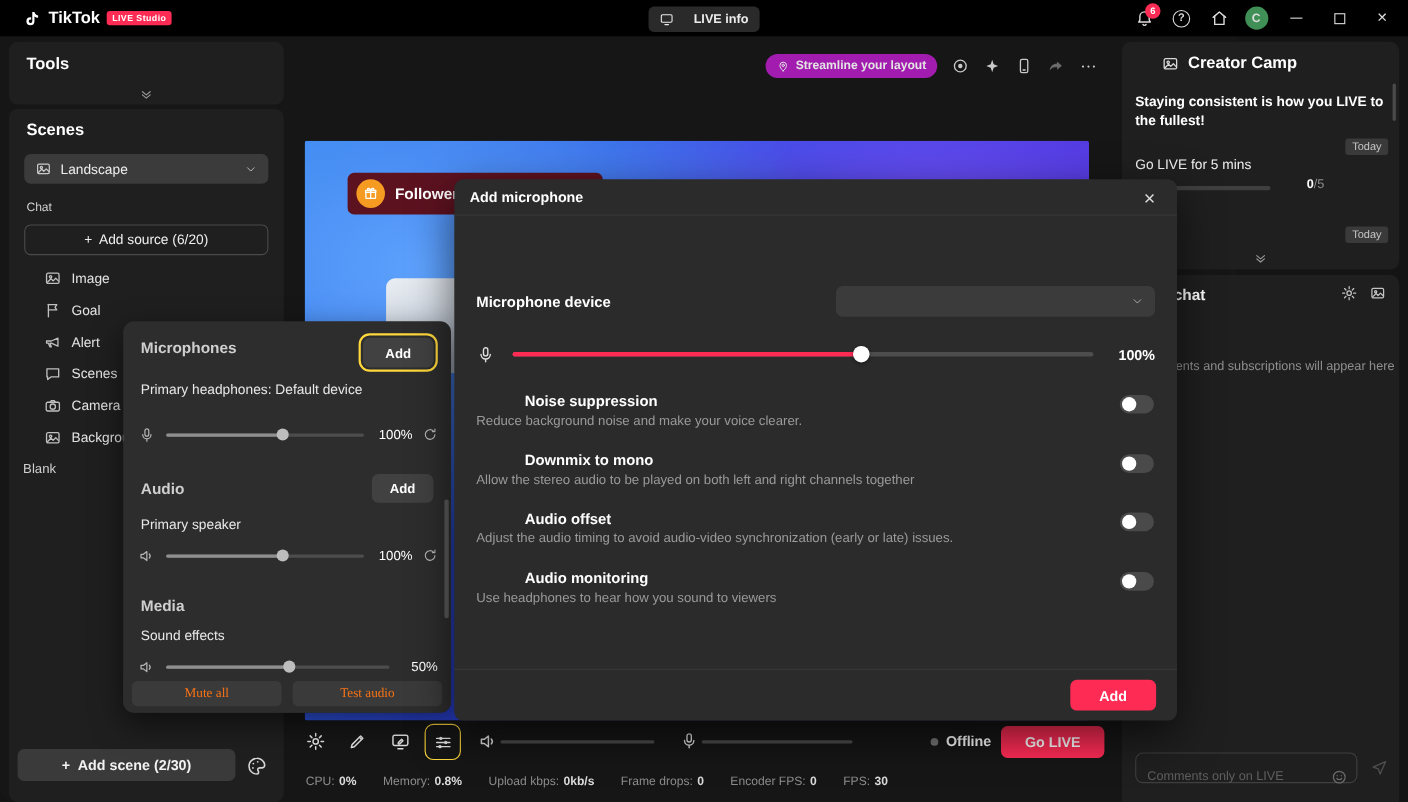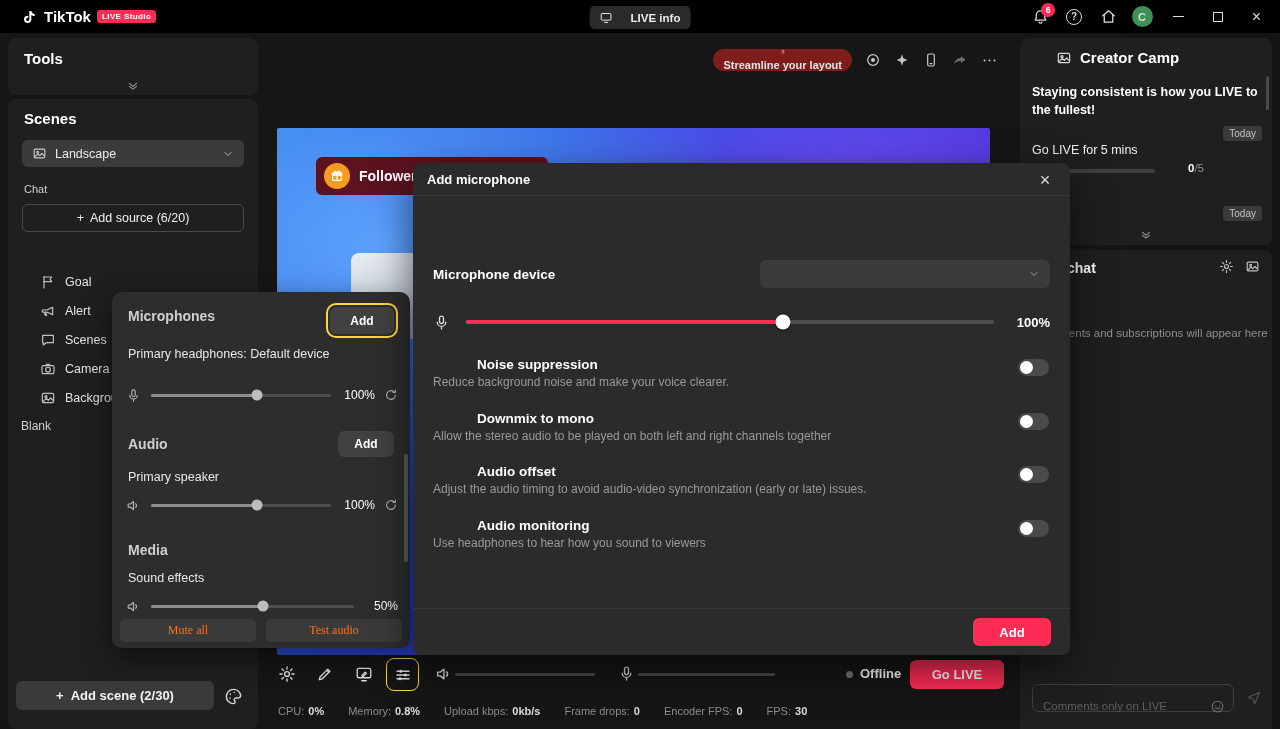--- a/index.html
+++ b/index.html
@@ -58,22 +58,22 @@
   .scene-item-label { position:absolute; left:13px; top:320px; font-size:12px; color:#cfcfcf; }
   .add-scene-btn { position:absolute; left:8px; top:582px; width:198px; height:29px;
     background:#3a3a3a; border-radius:6px; display:flex; align-items:center; justify-content:center;
     gap:7px; font-size:13px; font-weight:700; color:#f2f2f2; cursor:pointer; }
   .theme-btn { position:absolute; left:212px; top:584px; width:26px; height:26px; color:#d5d5d5;
     display:flex; align-items:center; justify-content:center; cursor:pointer; }
 
   
   .canvas { position:absolute; left:266px; top:38px; width:748px; height:617px; }
   .canvas-toolbar { position:absolute; right:16px; top:11px; display:flex; align-items:center; gap:13px; }
-  .streamline { height:22px; background:#7f1d1d; border-radius:12px; display:flex; align-items:center;
-    gap:5px; padding:0 10px; font-size:11px; font-weight:700; color:#e4e4e4; cursor:pointer;flex-direction:column; }
+  .streamline { height:22px; background:#a21caf; border-radius:12px; display:flex; align-items:center;
+    gap:5px; padding:0 10px; font-size:11px; font-weight:700; color:#e4e4e4; cursor:pointer; }
   .ctb-icon { color:#c9c9c9; cursor:pointer; display:flex; }
   .ctb-icon.dim { color:#6a6a6a; }
   .preview { position:absolute; left:11px; top:90px; width:713px; height:527px; border-radius:2px;
     background:
       radial-gradient(90% 80% at 15% 22%, rgba(96,165,255,.95), rgba(96,165,255,0) 58%),
       radial-gradient(70% 70% at 78% 18%, rgba(125,82,250,.85), rgba(125,82,250,0) 60%),
       linear-gradient(125deg, #2f7ce8 0%, #2c45dc 45%, #4d2bd8 75%, #6d2fe0 100%); }
   .follower-banner { position:absolute; left:39px; top:29px; width:232px; height:38px;
     background:#5d1220; border-radius:6px; display:flex; align-items:center; gap:9px; padding:0 8px; }
   .banner-icon { width:26px; height:26px; border-radius:50%; background:#f59b22; color:#fff;
@@ -371,20 +371,26 @@
       <svg class="ic caret" width="12" height="12" viewBox="0 0 24 24">
           <use href="#i-chev"></use>
         </svg>
     </div>
     <div class="group-label">Chat</div>
     <div class="add-source-btn">
       <span>+</span>
       <span>Add source (6/20)</span>
     </div>
 
+    <div class="src-row" style="top:139px">
+      <svg class="ic" width="16" height="16" viewBox="0 0 24 24">
+          <use href="#i-image"></use>
+        </svg>
+      <span class="src-label">Image</span>
+    </div>
     <div class="src-row" style="top:168px">
       <svg class="ic" width="16" height="16" viewBox="0 0 24 24">
           <use href="#i-flag"></use>
         </svg>
       <span class="src-label">Goal</span>
     </div>
     <div class="src-row" style="top:197px">
       <svg class="ic" width="16" height="16" viewBox="0 0 24 24">
           <use href="#i-horn"></use>
         </svg>

